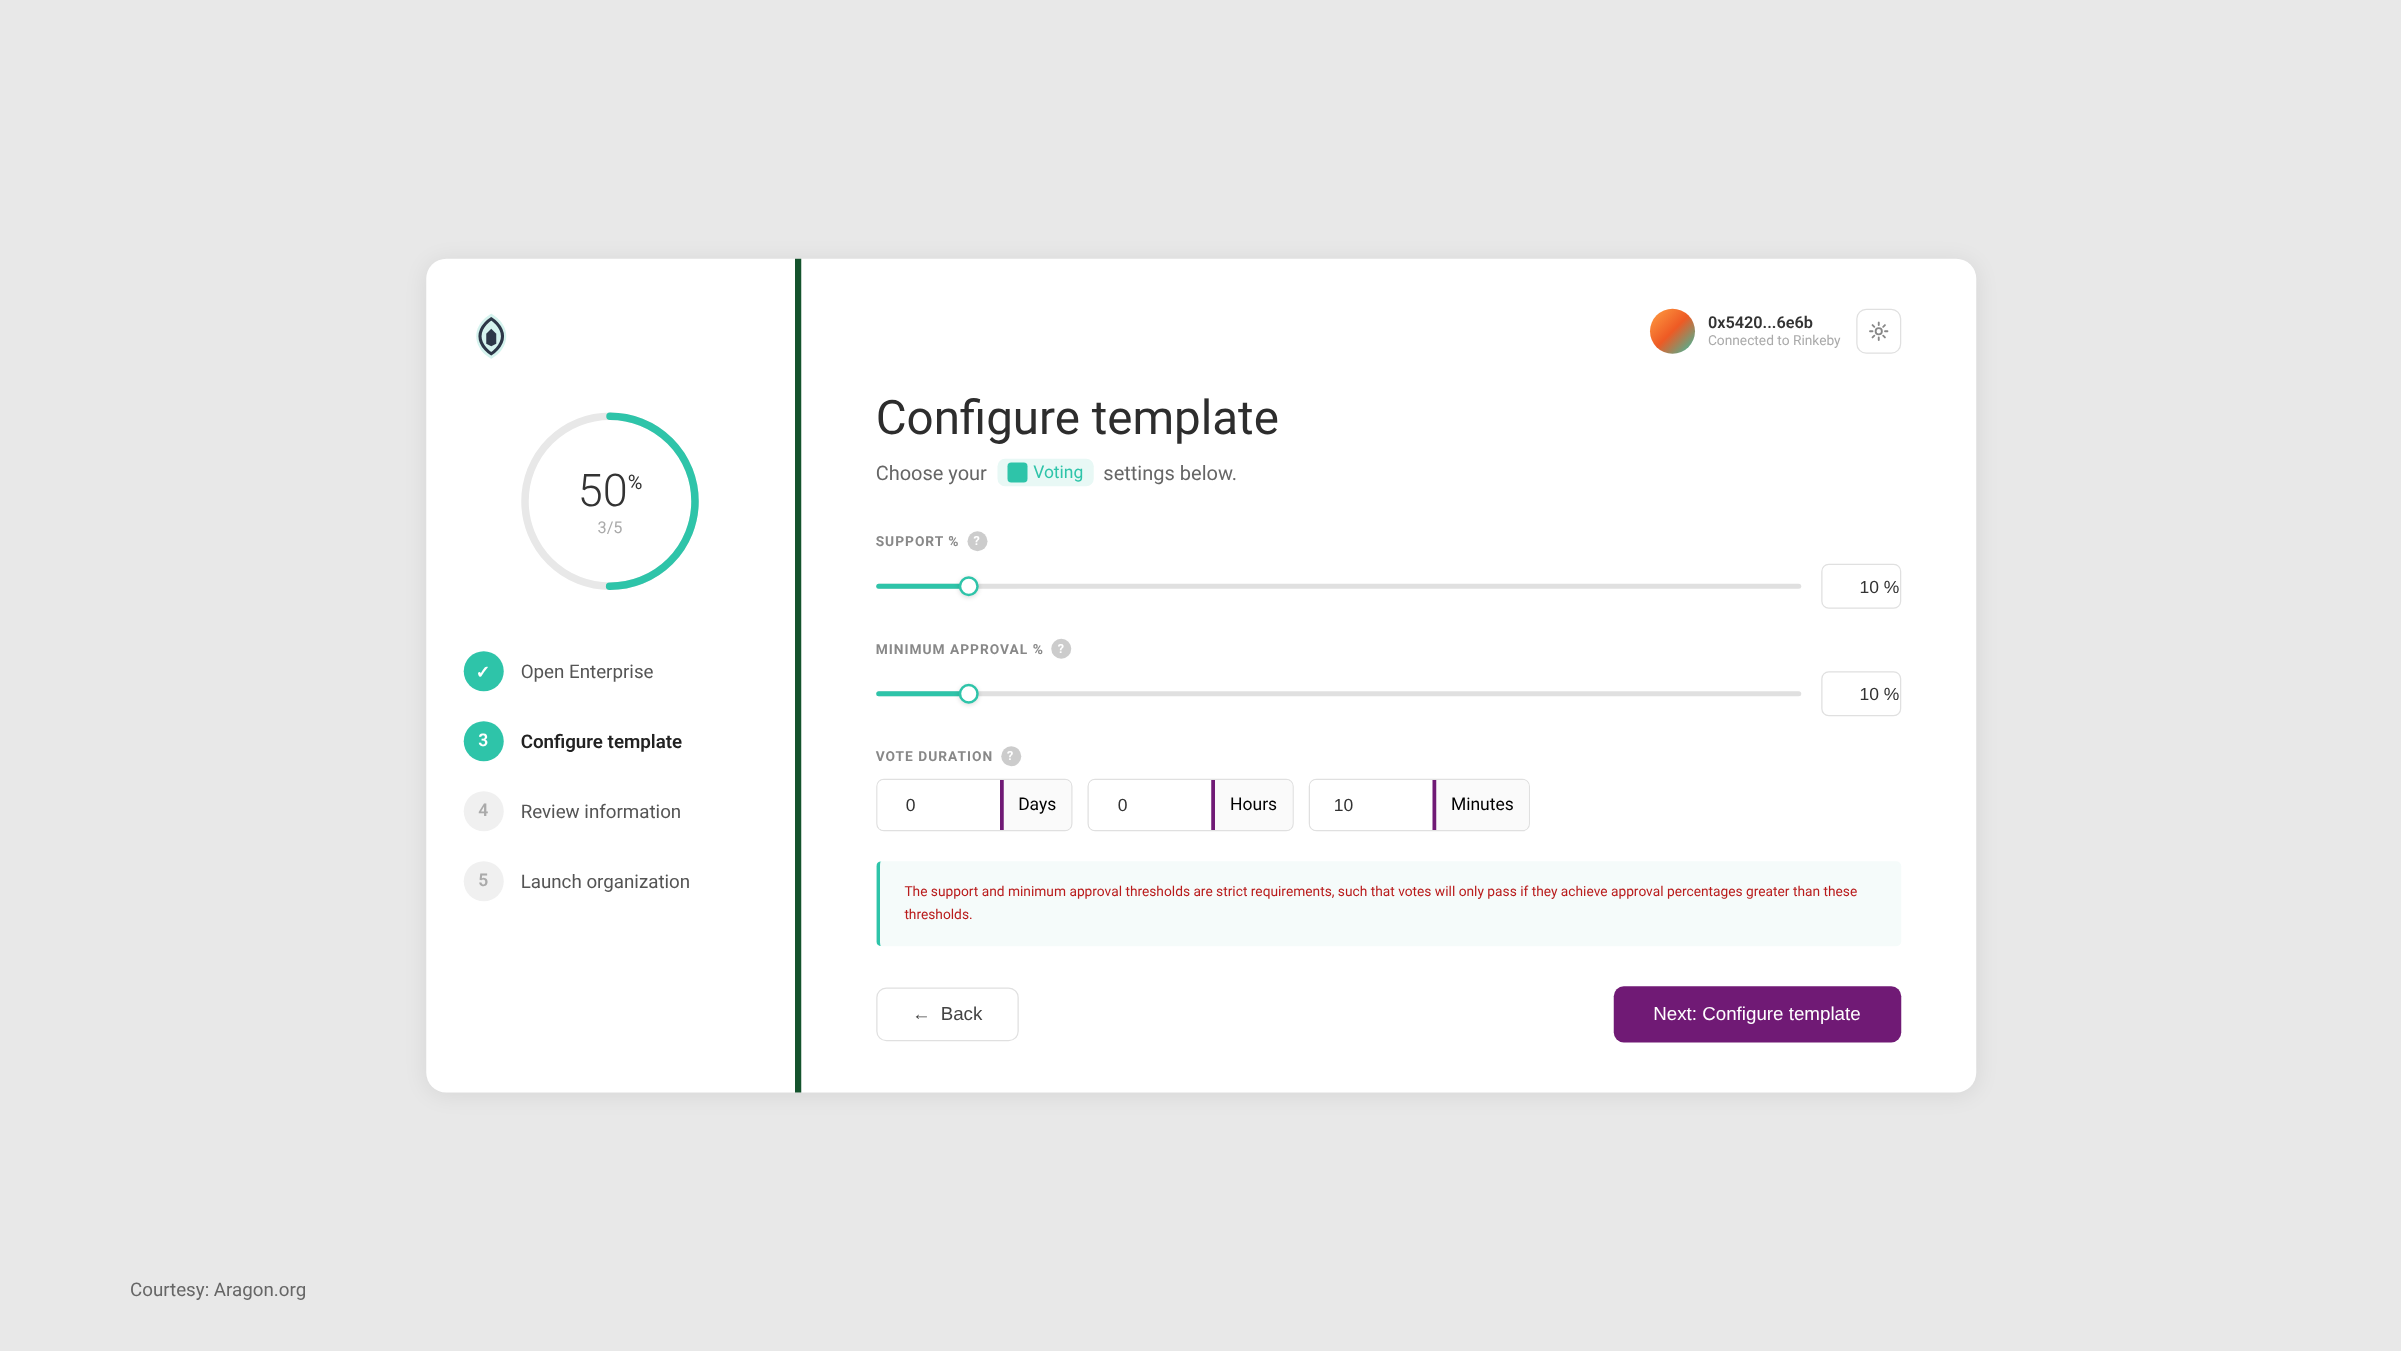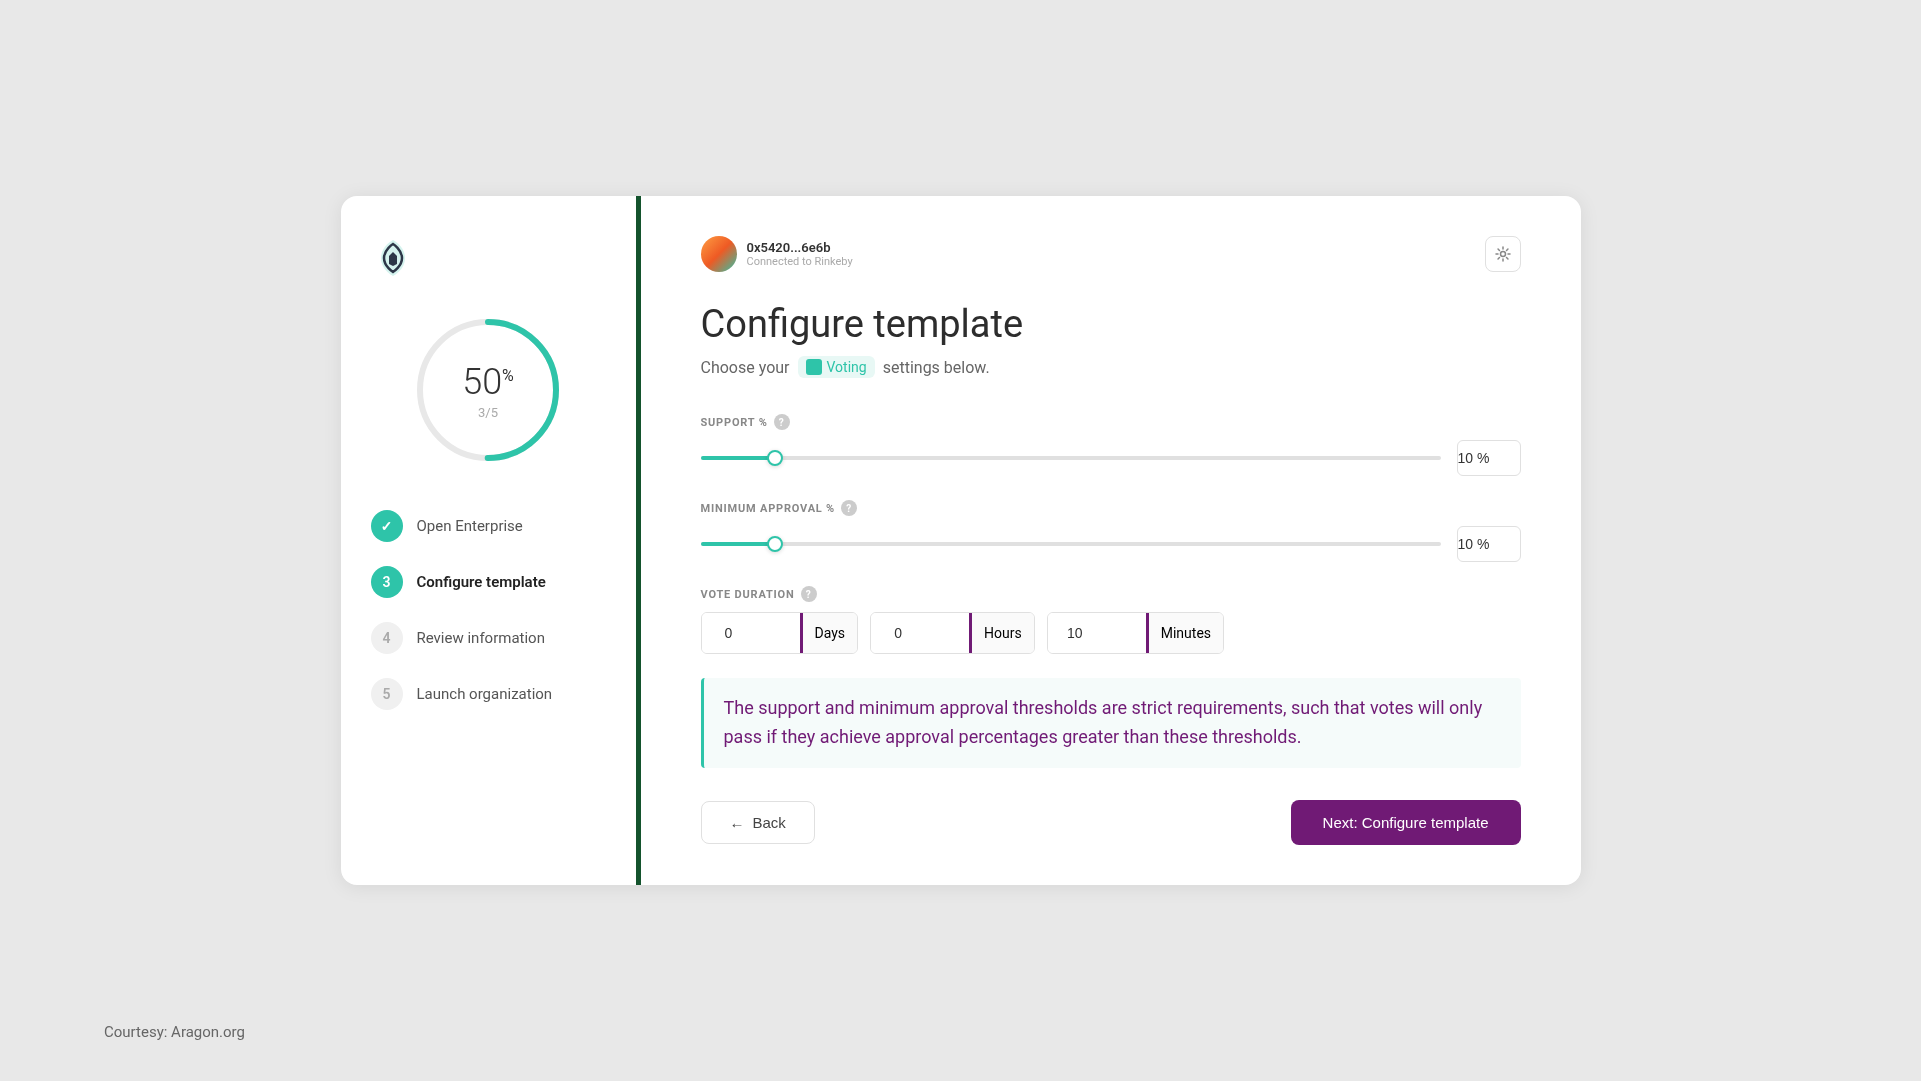--- a/index.html
+++ b/index.html
@@ -124,21 +124,21 @@
     .content {
       flex: 1;
       padding: 40px 60px;
       display: flex;
       flex-direction: column;
     }
 
     
     .header-bar {
       display: flex;
-      justify-content: space-between;
+      justify-content: flex-end;
       align-items: center;
       gap: 12px;
       margin-bottom: 30px;
     }
     .wallet-info {
       display: flex;
       align-items: center;
       gap: 10px;
     }
     .wallet-avatar {
@@ -263,21 +263,21 @@
       border-radius: 50%;
       background: #fff;
       border: 2px solid #2ec4a9;
       box-shadow: 0 1px 4px rgba(0,0,0,0.15);
     }
     .slider-input {
       width: 64px;
       height: 36px;
       border: 1px solid #e0e0e0;
       border-radius: 6px;
-      text-align: left;
+      text-align: right;
       font-size: 14px;
       color: #333;
       outline: none;
     }
 
     
     .duration-row {
       display: flex;
       align-items: center;
       gap: 0;
@@ -314,22 +314,22 @@
 
     
     .info-box {
       background: #f5fbfa;
       border-left: 3px solid #2ec4a9;
       border-radius: 4px;
       padding: 16px 20px;
       margin-bottom: 32px;
     }
     .info-box-text {
-      font-size: 18px;
-      color: #701a75;
+      font-size: 11px;
+      color: #b91c1c;
       line-height: 1.6;
     }
 
     
     .button-row {
       display: flex;
       justify-content: space-between;
       align-items: center;
       margin-top: auto;
     }

